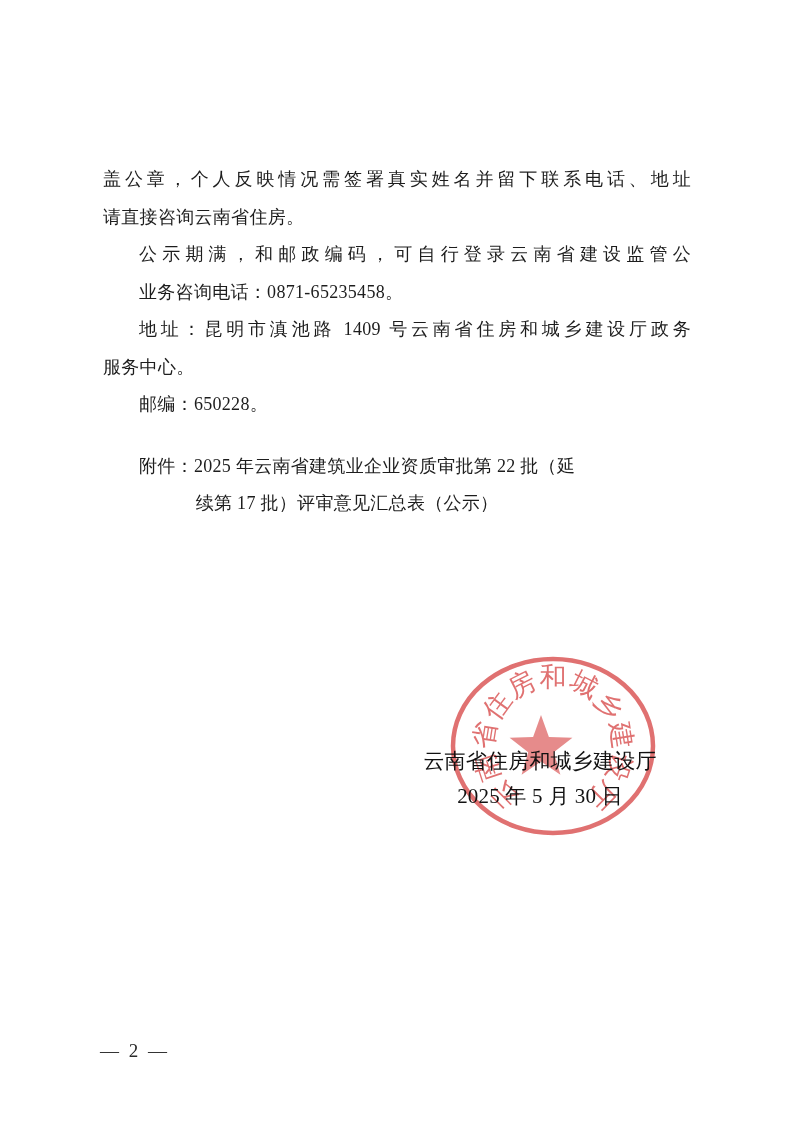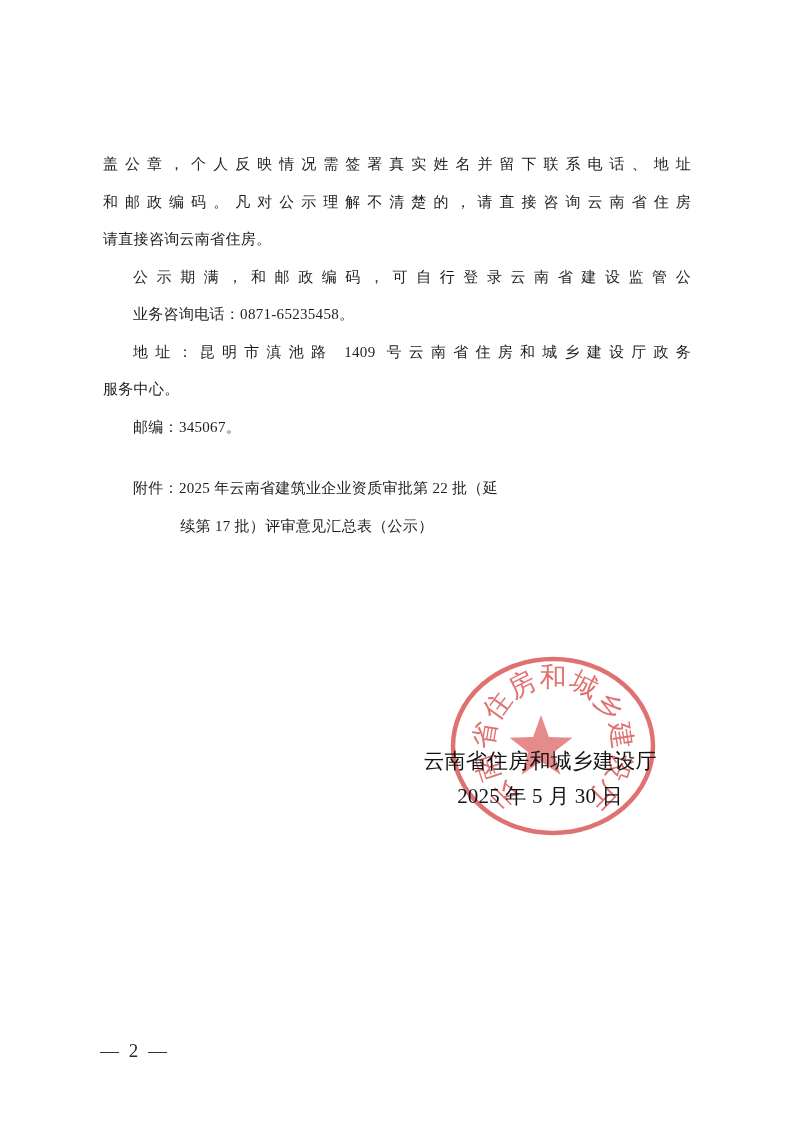--- a/index.html
+++ b/index.html
@@ -9,23 +9,23 @@
     height: 1122px;
     margin: 0 auto;
     background: #ffffff;
     overflow: hidden;
     font-family: "Liberation Serif", "DejaVu Serif", serif;
     color: #1d1d1d;
   }
   .body-col {
     position: absolute;
     left: 103px;
-    top: 146px;
+    top: 161px;
     width: 588px;
-    font-size: 15px;
+    font-size: 18px;
     line-height: 37.5px;
     letter-spacing: 0.3px;
   }
   .line { white-space: nowrap; }
   .indent-2 { text-indent: 2em; }
   .jl { text-align: justify; text-align-last: justify; white-space: normal; }
   .attach-block { margin-top: 24px; }
   .attach-l1 { text-indent: 2em; }
   .attach-l2 { text-indent: 5.15em; }
   .signature {
@@ -68,27 +68,26 @@
     color: #2a2a2a;
   }
 </style>
 </head>
 <body>
 
 <div class="page">
 
   <div class="body-col">
     <div class="line jl">盖公章，个人反映情况需签署真实姓名并留下联系电话、地址</div>
-    <div class="line jl">和邮政编码。凡对公示理解不清楚的，请直接咨询云南省住房</div>
     <div class="line">请直接咨询云南省住房。</div>
     <div class="line jl indent-2">公示期满，和邮政编码，可自行登录云南省建设监管公</div>
     <div class="line indent-2">业务咨询电话：0871-65235458。</div>
     <div class="line jl indent-2">地址：昆明市滇池路 1409 号云南省住房和城乡建设厅政务</div>
     <div class="line">服务中心。</div>
-    <div class="line indent-2">邮编：345067。</div>
+    <div class="line indent-2">邮编：650228。</div>
 
     <div class="attach-block">
       <div class="line attach-l1">附件：2025 年云南省建筑业企业资质审批第 22 批（延</div>
       <div class="line attach-l2">续第 17 批）评审意见汇总表（公示）</div>
     </div>
   </div>
 
   <div class="seal" style="color: rgb(217, 82, 82);">
     <svg viewBox="-110 -100 220 200" xmlns="http://www.w3.org/2000/svg">
       <ellipse class="seal-ring" cx="0" cy="0" rx="100" ry="87"></ellipse>

